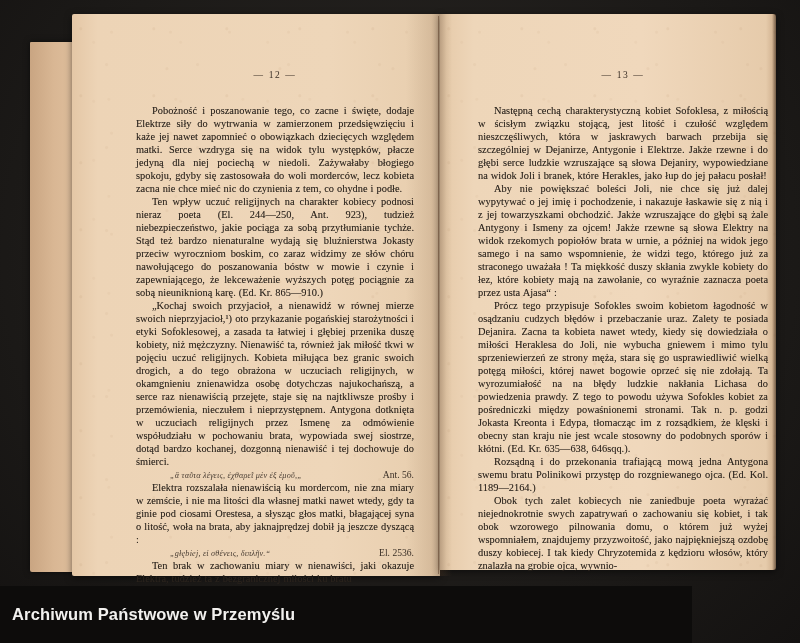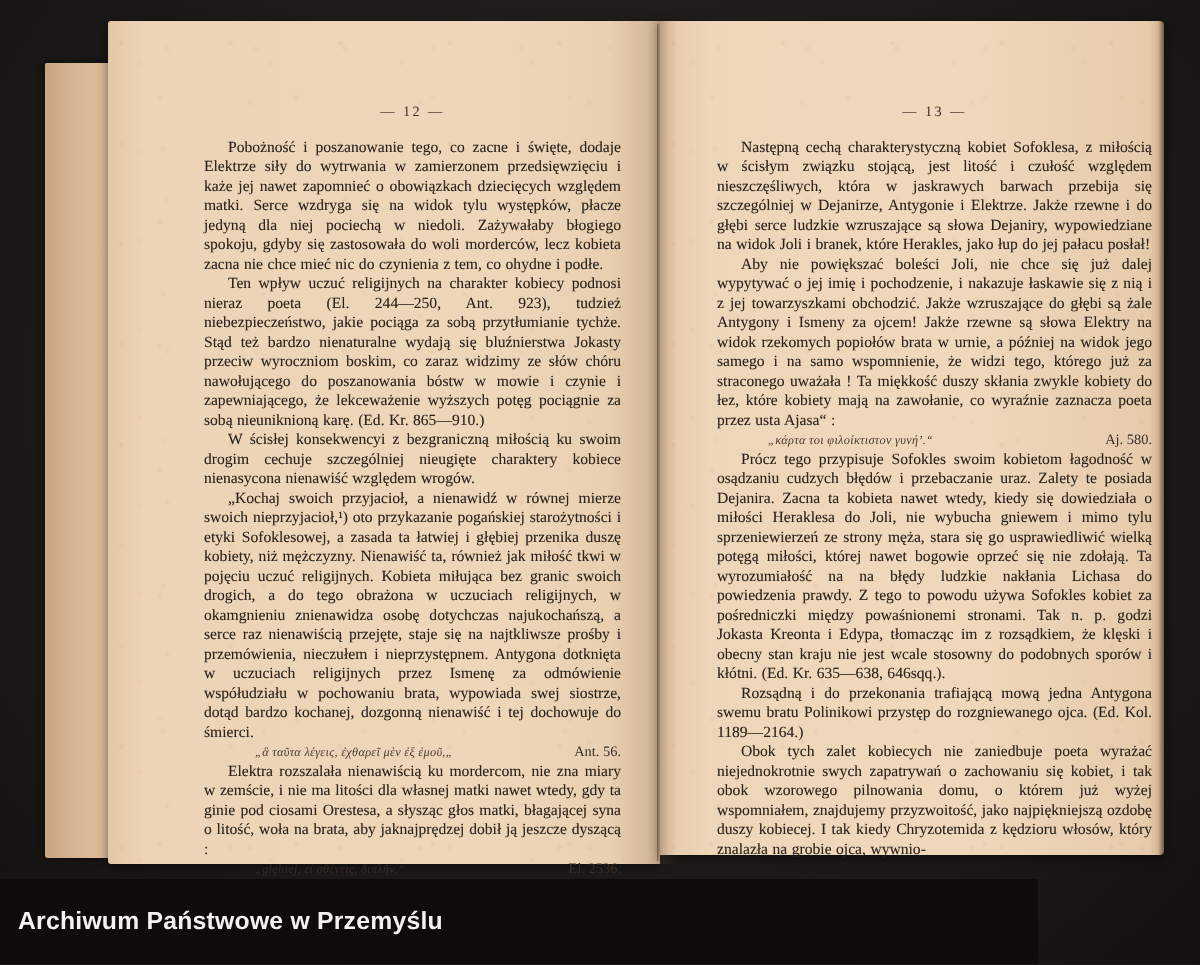--- a/index.html
+++ b/index.html
@@ -132,21 +132,21 @@
     color: #2a231c;
   }
   .page-col-left  { left: 106px; top: 56px;  width: 278px; }
   .page-col-right { left: 448px; top: 56px;  width: 290px; }
 
   .folio {
     text-align: center;
     font-size: 9.5px;
     letter-spacing: 1.6px;
     color: #3a2f26;
-    margin-bottom: 12px;
+    margin-bottom: 24px;
     font-family: "Liberation Serif", serif;
   }
 
   p.para {
     margin: 0;
     font-size: 10.4px;
     line-height: 13.0px;
     text-align: justify;
     text-indent: 16px;
     color: #2b241d;
@@ -235,21 +235,20 @@
     </div>
 
     <div class="gutter"></div>
     <div class="gutter-line"></div>
 
     <div class="page-col page-col-left">
       <div class="folio">— 12 —</div>
 
       <p class="para">Pobożność i poszanowanie tego, co zacne i święte, dodaje Elektrze siły do wytrwania w zamierzonem przedsięwzięciu i każe jej nawet zapomnieć o obowiązkach dziecięcych względem matki. Serce wzdryga się na widok tylu występków, płacze jedyną dla niej pociechą w niedoli. Zażywałaby błogiego spokoju, gdyby się zastosowała do woli morderców, lecz kobieta zacna nie chce mieć nic do czynienia z tem, co ohydne i podłe.</p>
       <p class="para">Ten wpływ uczuć religijnych na charakter kobiecy podnosi nieraz poeta (El. 244—250, Ant. 923), tudzież niebezpieczeństwo, jakie pociąga za sobą przytłumianie tychże. Stąd też bardzo nienaturalne wydają się bluźnierstwa Jokasty przeciw wyroczniom boskim, co zaraz widzimy ze słów chóru nawołującego do poszanowania bóstw w mowie i czynie i zapewniającego, że lekceważenie wyższych potęg pociągnie za sobą nieuniknioną karę. (Ed. Kr. 865—910.)</p>
-      <p class="para">W ścisłej konsekwencyi z bezgraniczną miłością ku swoim drogim cechuje szczególniej nieugięte charaktery kobiece nienasycona nienawiść względem wrogów.</p>
       <p class="para">„Kochaj swoich przyjacioł, a nienawidź w równej mierze swoich nieprzyjacioł,¹) oto przykazanie pogańskiej starożytności i etyki Sofoklesowej, a zasada ta łatwiej i głębiej przenika duszę kobiety, niż mężczyzny. Nienawiść ta, również jak miłość tkwi w pojęciu uczuć religijnych. Kobieta miłująca bez granic swoich drogich, a do tego obrażona w uczuciach religijnych, w okamgnieniu znienawidza osobę dotychczas najukochańszą, a serce raz nienawiścią przejęte, staje się na najtkliwsze prośby i przemówienia, nieczułem i nieprzystępnem. Antygona dotknięta w uczuciach religijnych przez Ismenę za odmówienie współudziału w pochowaniu brata, wypowiada swej siostrze, dotąd bardzo kochanej, dozgonną nienawiść i tej dochowuje do śmierci.</p>
 
       <div class="greek-line">
         <span class="gk">„ἃ ταῦτα λέγεις, ἐχθαρεῖ μὲν ἐξ ἐμοῦ,„</span>
         <span class="ref">Ant. 56.</span>
       </div>
 
       <p class="para">Elektra rozszalała nienawiścią ku mordercom, nie zna miary w zemście, i nie ma litości dla własnej matki nawet wtedy, gdy ta ginie pod ciosami Orestesa, a słysząc głos matki, błagającej syna o litość, woła na brata, aby jaknajprędzej dobił ją jeszcze dyszącą :</p>
 
       <div class="greek-line">
@@ -262,24 +261,20 @@
       <div class="footnote-rule"></div>
       <div class="footnote"><span class="fn-num">1)</span><span> por. Feldkircher : De Soph. philosophiae morumque praeceptis, p. 14.; Schmidt : Ethik der alten Griechen II, 355.</span></div>
     </div>
 
     <div class="page-col page-col-right">
       <div class="folio">— 13 —</div>
 
       <p class="para">Następną cechą charakterystyczną kobiet Sofoklesa, z miłością w ścisłym związku stojącą, jest litość i czułość względem nieszczęśliwych, która w jaskrawych barwach przebija się szczególniej w Dejanirze, Antygonie i Elektrze. Jakże rzewne i do głębi serce ludzkie wzruszające są słowa Dejaniry, wypowiedziane na widok Joli i branek, które Herakles, jako łup do jej pałacu posłał!</p>
       <p class="para">Aby nie powiększać boleści Joli, nie chce się już dalej wypytywać o jej imię i pochodzenie, i nakazuje łaskawie się z nią i z jej towarzyszkami obchodzić. Jakże wzruszające do głębi są żale Antygony i Ismeny za ojcem! Jakże rzewne są słowa Elektry na widok rzekomych popiołów brata w urnie, a później na widok jego samego i na samo wspomnienie, że widzi tego, którego już za straconego uważała ! Ta miękkość duszy skłania zwykle kobiety do łez, które kobiety mają na zawołanie, co wyraźnie zaznacza poeta przez usta Ajasa“ :</p>
 
-      <div class="greek-line">
-        <span class="gk">„κάρτα τοι φιλοίκτιστον γυνή’.“</span>
-        <span class="ref">Aj. 580.</span>
-      </div>
 
       <p class="para">Prócz tego przypisuje Sofokles swoim kobietom łagodność w osądzaniu cudzych błędów i przebaczanie uraz. Zalety te posiada Dejanira. Zacna ta kobieta nawet wtedy, kiedy się dowiedziała o miłości Heraklesa do Joli, nie wybucha gniewem i mimo tylu sprzeniewierzeń ze strony męża, stara się go usprawiedliwić wielką potęgą miłości, której nawet bogowie oprzeć się nie zdołają. Ta wyrozumiałość na na błędy ludzkie nakłania Lichasa do powiedzenia prawdy. Z tego to powodu używa Sofokles kobiet za pośredniczki między powaśnionemi stronami. Tak n. p. godzi Jokasta Kreonta i Edypa, tłomacząc im z rozsądkiem, że klęski i obecny stan kraju nie jest wcale stosowny do podobnych sporów i kłótni. (Ed. Kr. 635—638, 646sqq.).</p>
       <p class="para">Rozsądną i do przekonania trafiającą mową jedna Antygona swemu bratu Polinikowi przystęp do rozgniewanego ojca. (Ed. Kol. 1189—2164.)</p>
       <p class="para">Obok tych zalet kobiecych nie zaniedbuje poeta wyrażać niejednokrotnie swych zapatrywań o zachowaniu się kobiet, i tak obok wzorowego pilnowania domu, o którem już wyżej wspomniałem, znajdujemy przyzwoitość, jako najpiękniejszą ozdobę duszy kobiecej. I tak kiedy Chryzotemida z kędzioru włosów, który znalazła na grobie ojca, wywnio-</p>
     </div>
 
   </div>
 
   <div id="caption-bar">
     <span id="caption-text">Archiwum Państwowe w Przemyślu</span>

